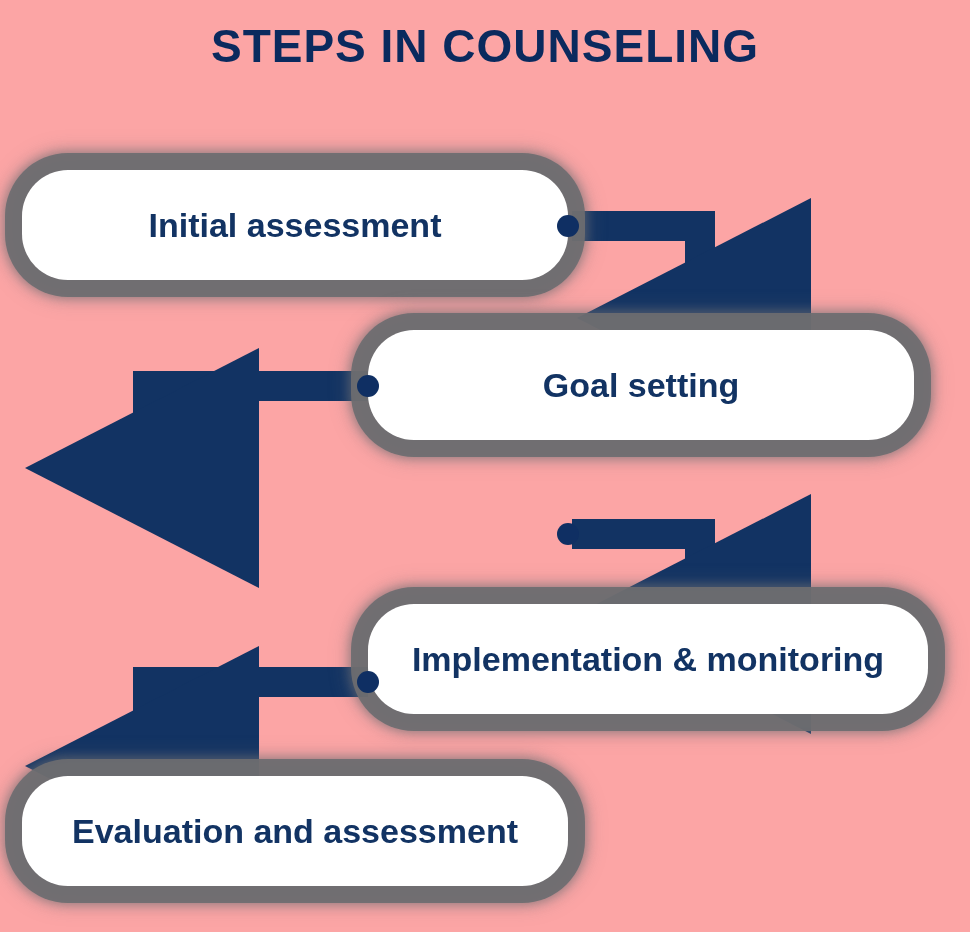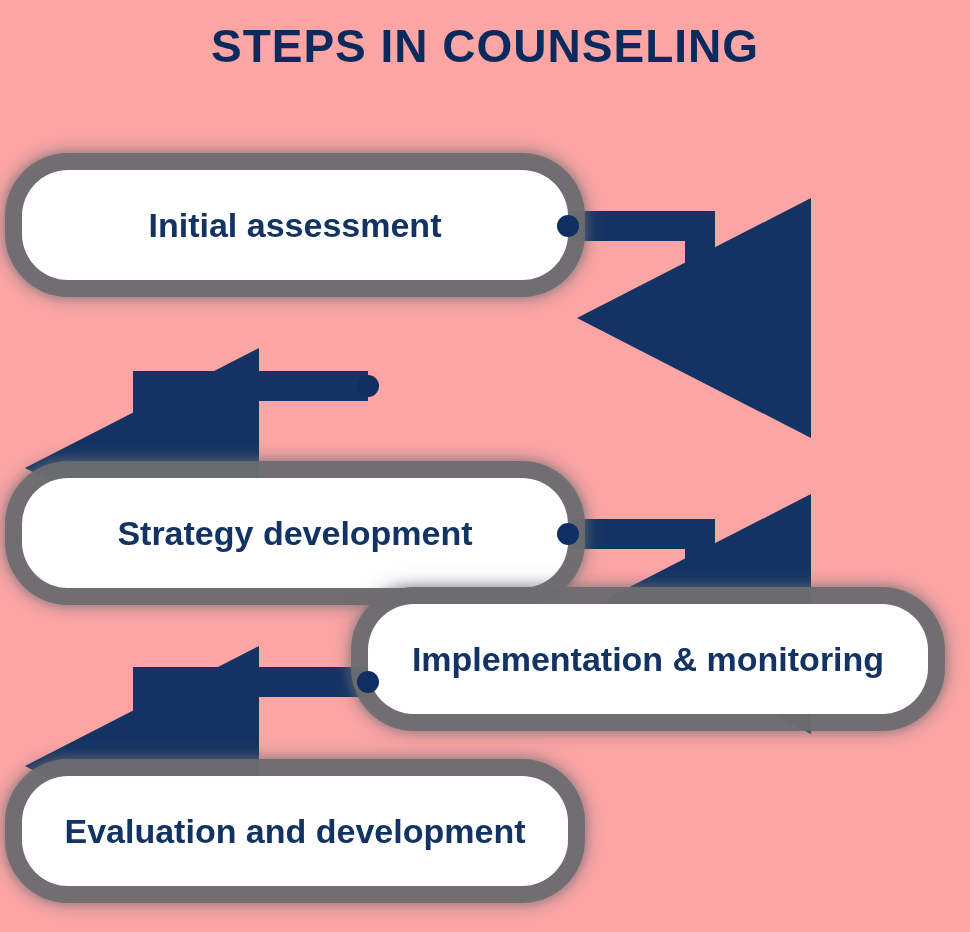--- a/index.html
+++ b/index.html
@@ -99,31 +99,31 @@
 
     <path d="M 572,534 L 700,534 L 700,614" fill="none" stroke="#123363" stroke-width="30" marker-end="url(#arrowhead)"></path>
 
     <path d="M 368,682 L 148,682 L 148,766" fill="none" stroke="#123363" stroke-width="30" marker-end="url(#arrowhead)"></path>
   </svg>
 
   <div class="node align-center" style="left:22px;  top:170px; width:546px; height:110px;">
     <span class="node-label">Initial assessment</span>
   </div>
 
+  <div class="node align-center" style="left:368px; top:330px; width:546px; height:110px;">
+    <span class="node-label">Goal setting</span>
+  </div>
 
-  <div class="node align-center" style="left:22px;  top:478px; width:546px; height:110px;">
-    <span class="node-label">Strategy development</span>
-  </div>
 
   <div class="node align-center" style="left:368px; top:604px; width:560px; height:110px;">
     <span class="node-label">Implementation &amp; monitoring</span>
   </div>
 
   <div class="node align-center" style="left:22px;  top:776px; width:546px; height:110px;">
-    <span class="node-label">Evaluation and development</span>
+    <span class="node-label">Evaluation and assessment</span>
   </div>
 
   <div class="conn-dot" style="left:557px; top:215px;"></div>
   <div class="conn-dot" style="left:357px; top:375px;"></div>
   <div class="conn-dot" style="left:557px; top:523px;"></div>
   <div class="conn-dot" style="left:357px; top:671px;"></div>
 
 </div>
 
 </body></html>

